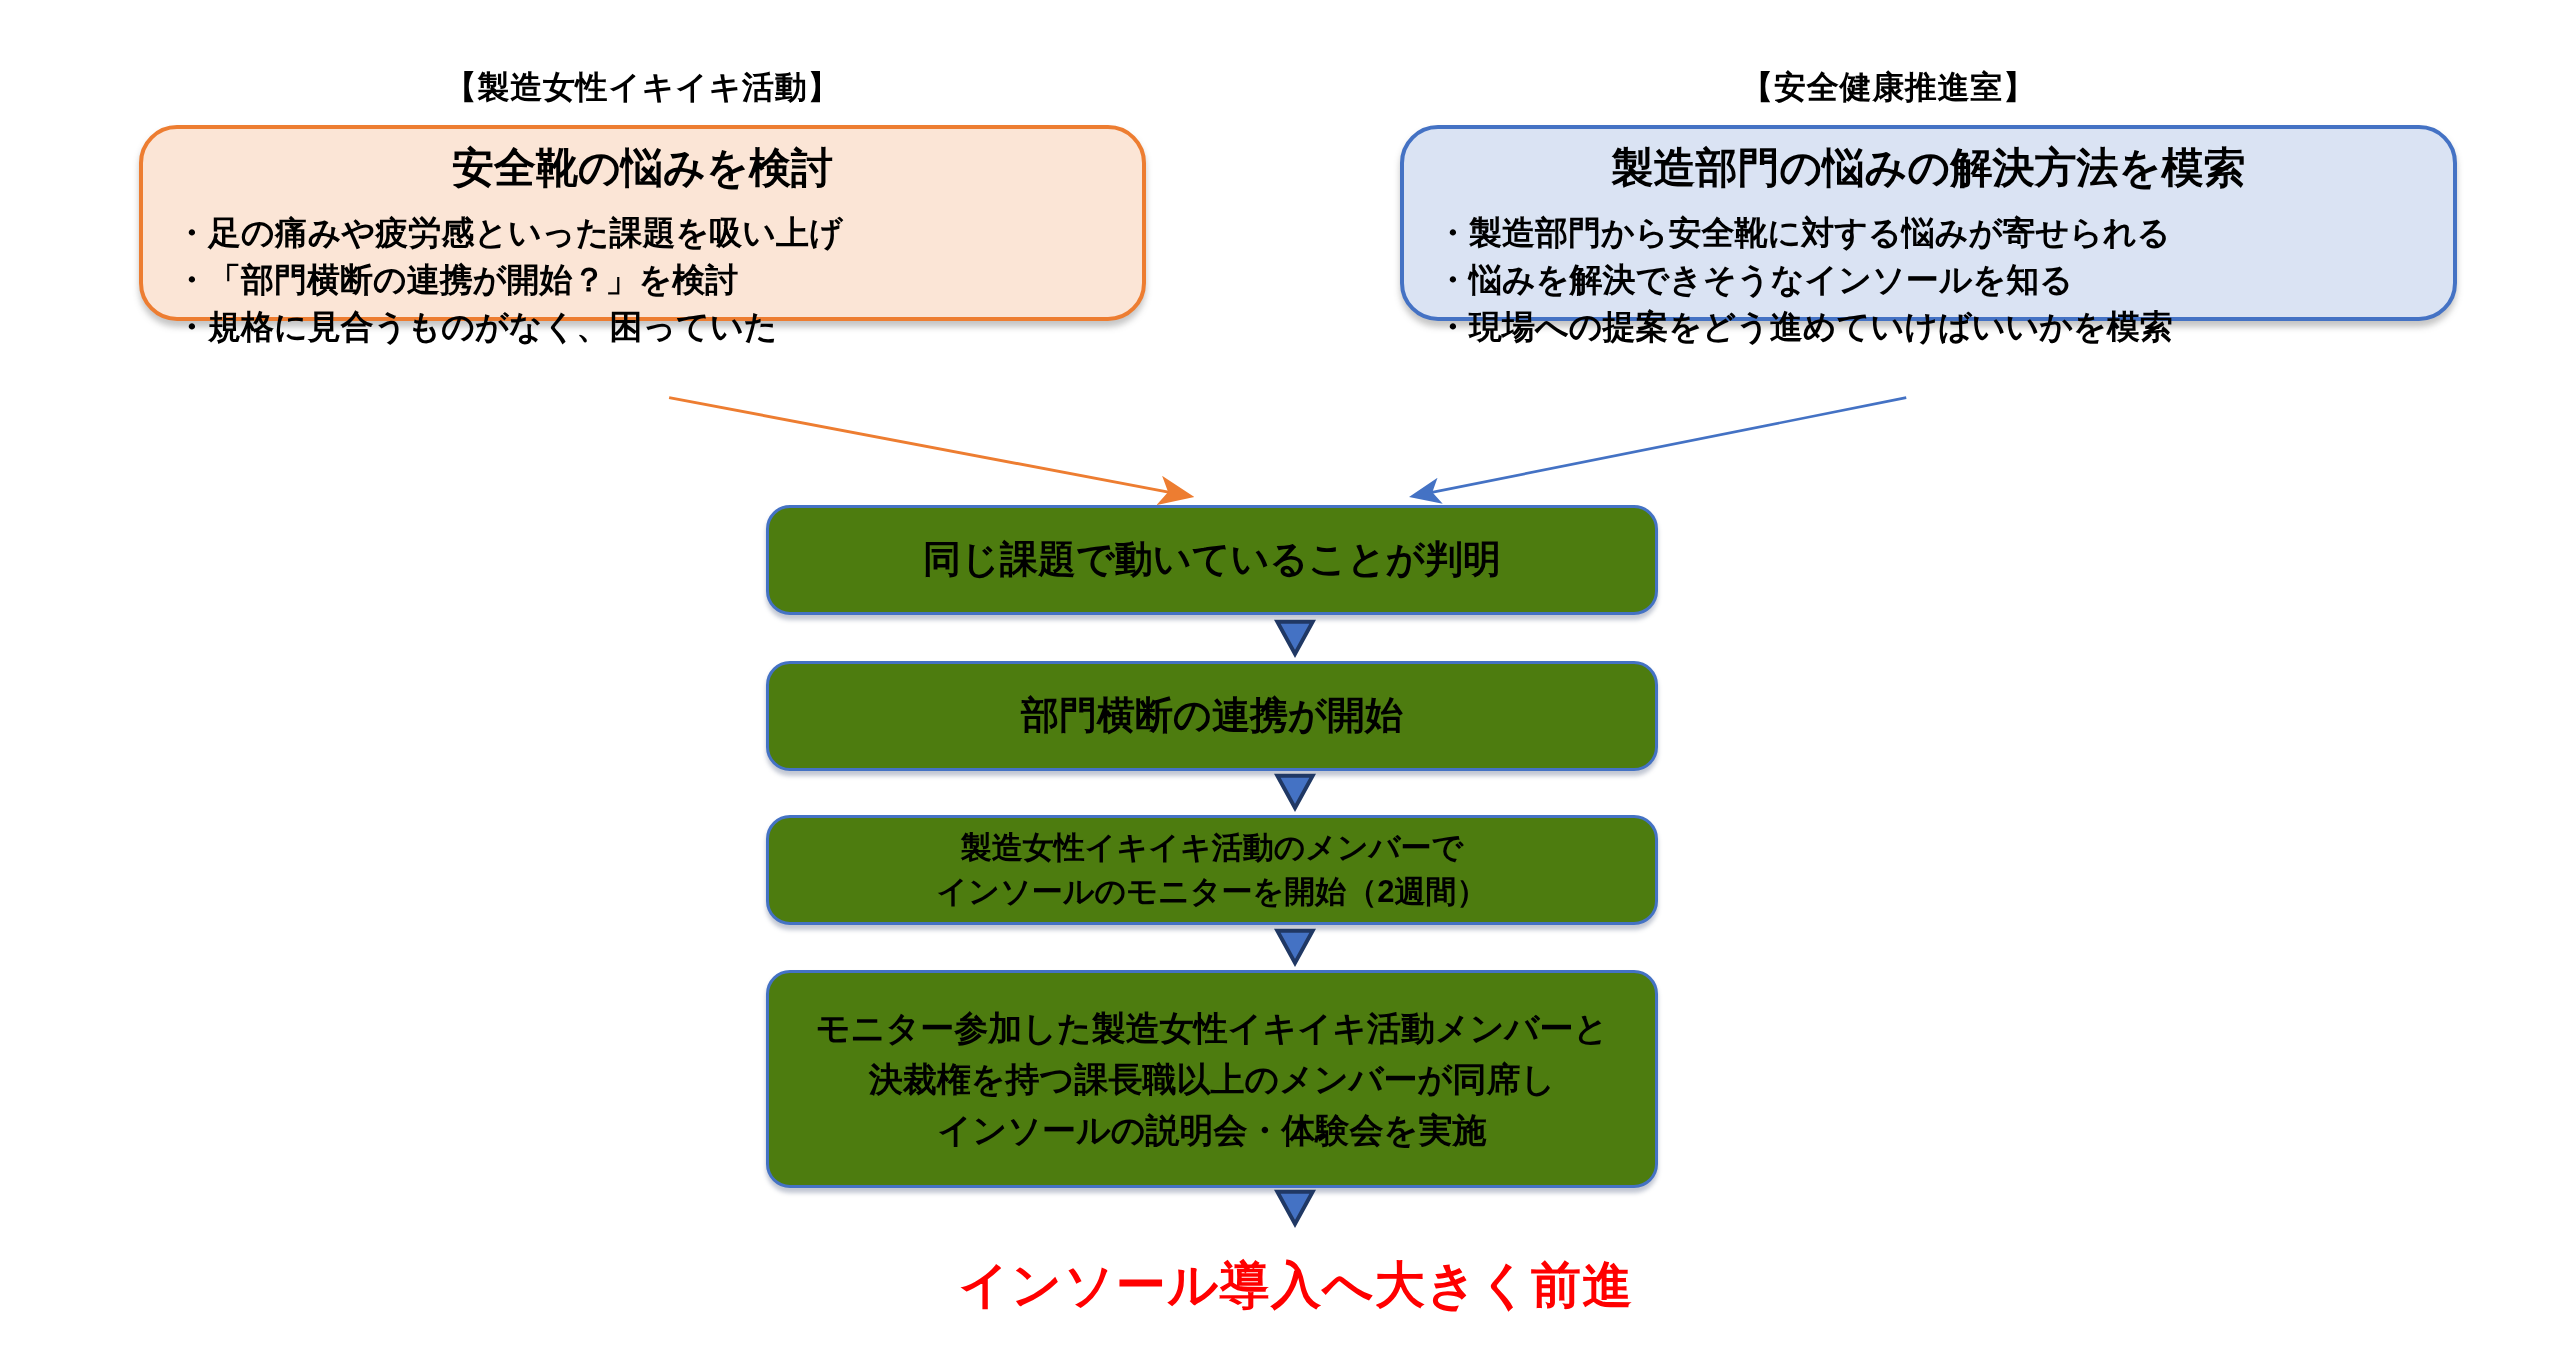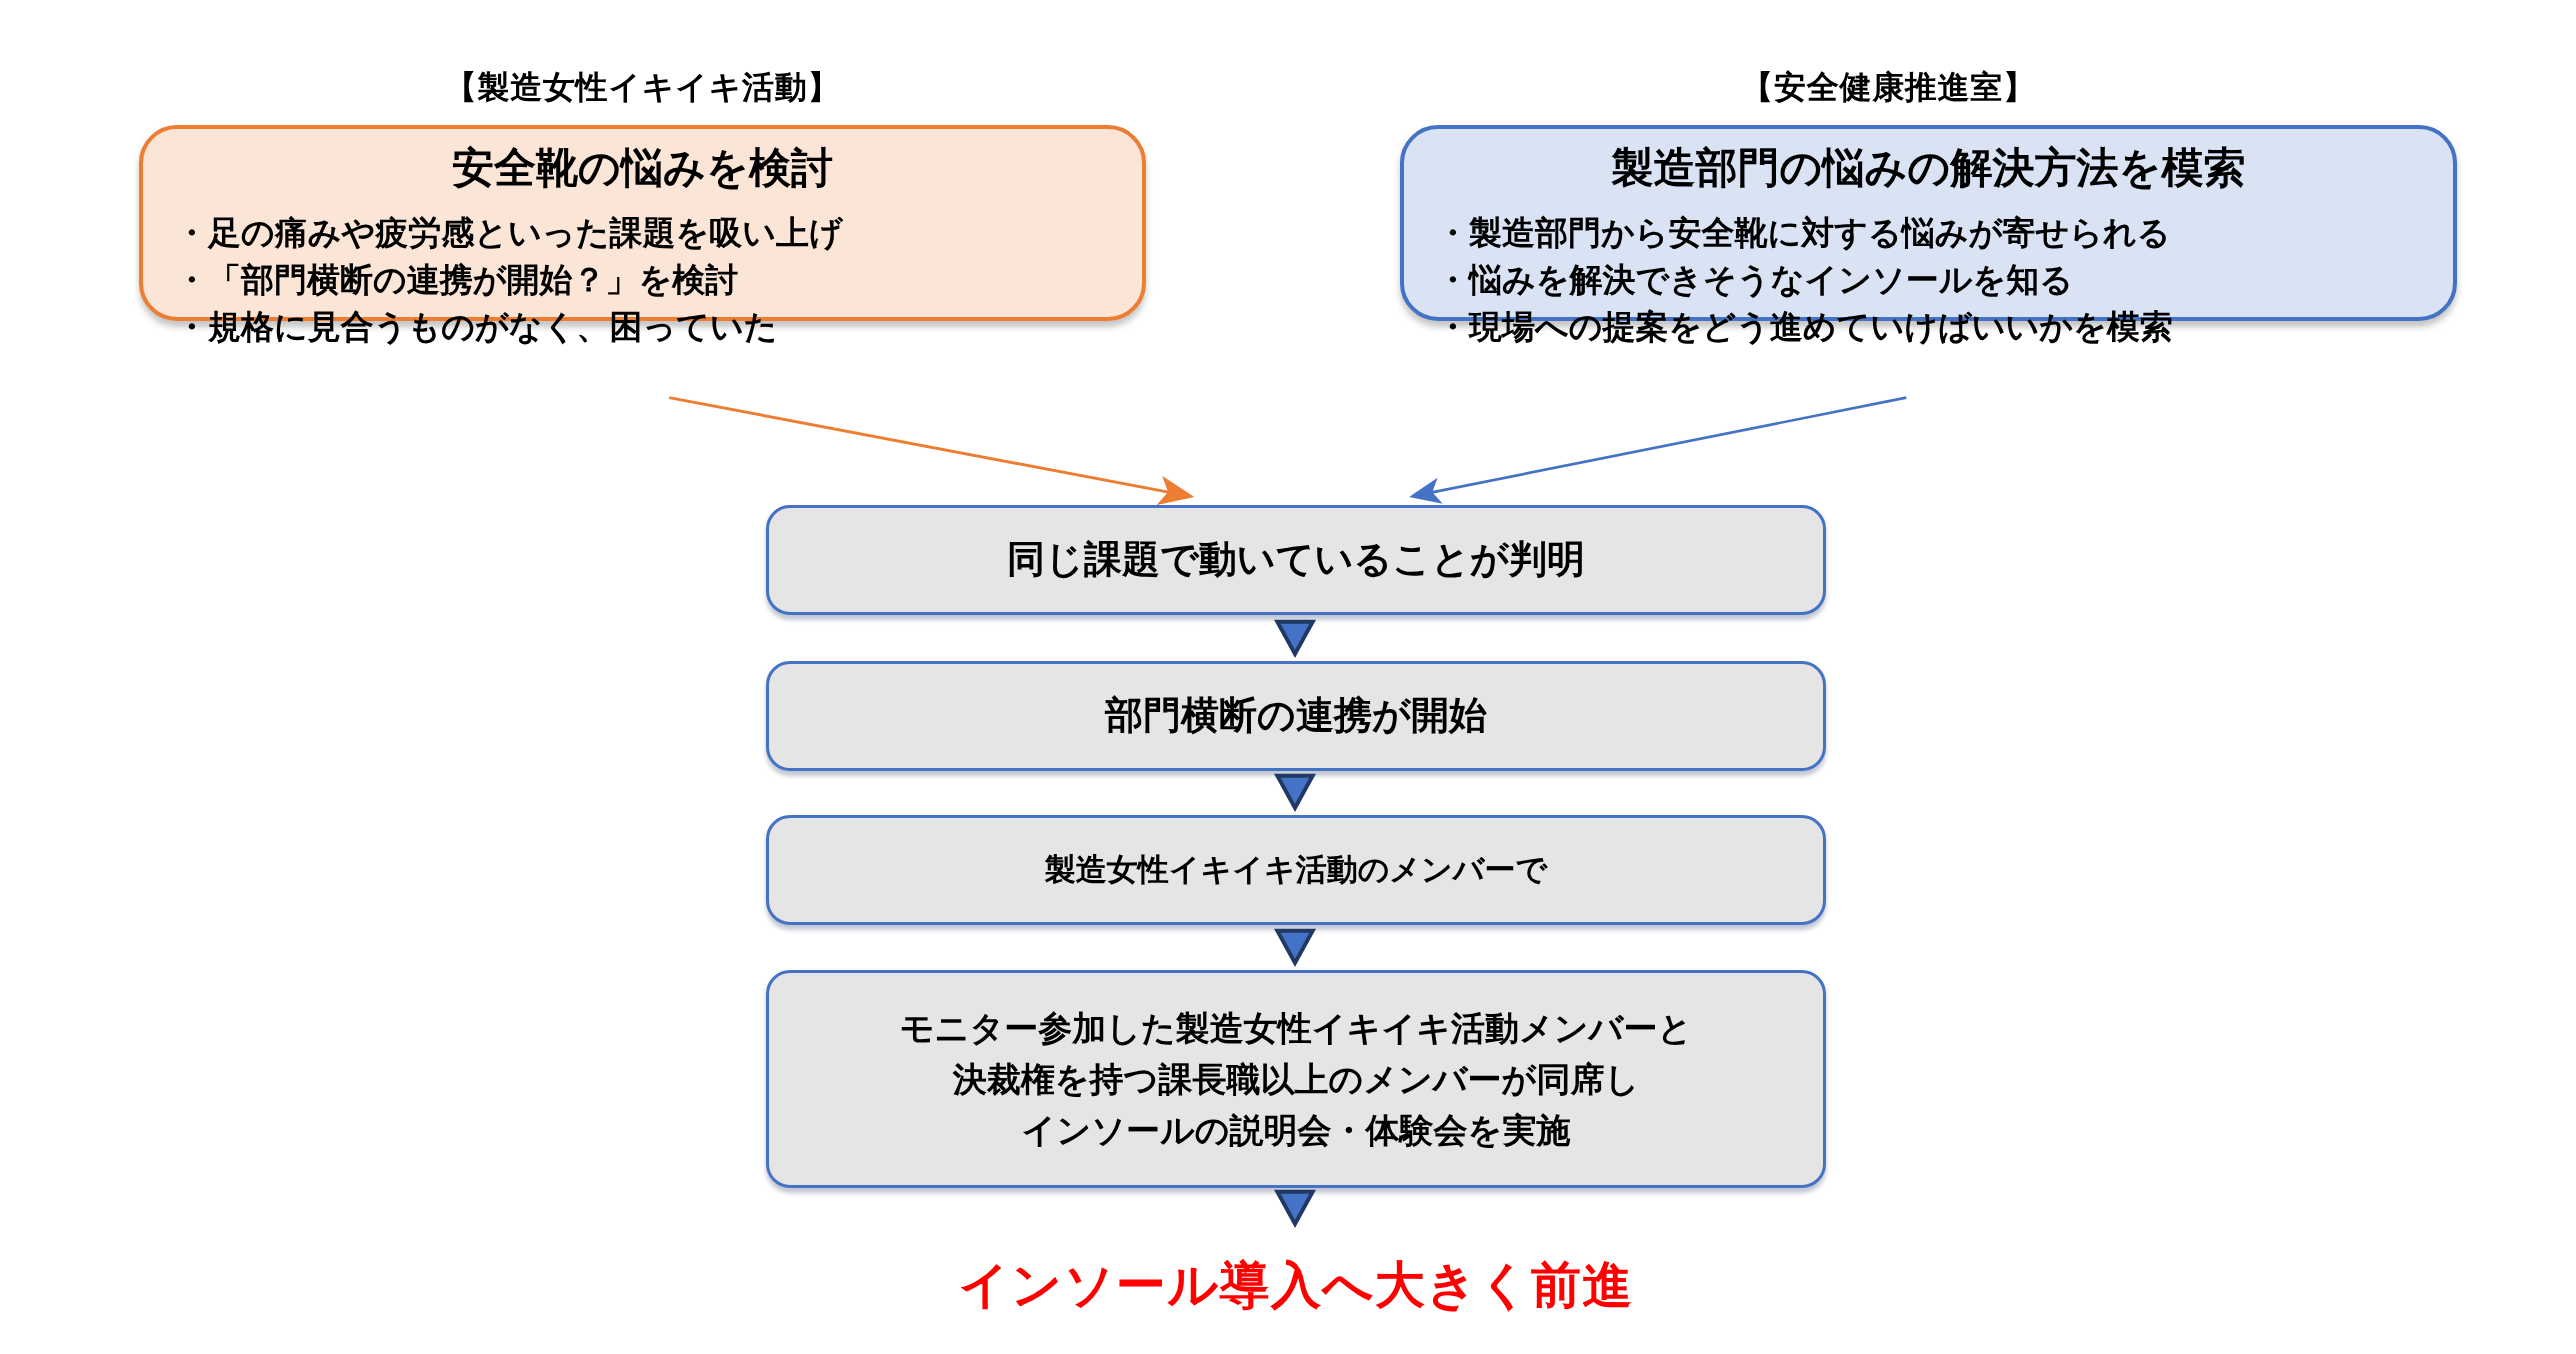--- a/index.html
+++ b/index.html
@@ -63,23 +63,23 @@
     font-size: 33px;
     font-weight: 700;
     color: #000000;
     line-height: 1.42;
   }
   .bullet-line { white-space: nowrap; }
 
   .flow-box {
     position: absolute;
     left: 766px;
-    width: 1060px;
+    width: 892px;
     box-sizing: border-box;
-    background: #e5e5e5;
+    background: #4d7c0f;
     border: 3.3px solid #4472C4;
     border-radius: 24px;
     box-shadow: 0 4.6px 4.6px rgba(80, 95, 130, 0.35);
     display: flex;
     flex-direction: column;
     align-items: center;
     justify-content: center;
     text-align: center;
     font-weight: 700;
     color: #000000;
@@ -174,20 +174,21 @@
   <div class="flow-box fs-xl" id="step-2">
     <span class="line">部門横断の連携が開始</span>
   </div>
 
   <svg class="down-arrow" id="arrow-2" viewBox="0 0 64 62">
     <polygon points="5,7 59,7 32,56" fill="#4472C4" stroke="#203864" stroke-width="6" stroke-linejoin="miter"></polygon>
   </svg>
 
   <div class="flow-box fs-md" id="step-3">
     <span class="line">製造女性イキイキ活動のメンバーで</span>
+    <span class="line">インソールのモニターを開始（2週間）</span>
   </div>
 
   <svg class="down-arrow" id="arrow-3" viewBox="0 0 64 62">
     <polygon points="5,7 59,7 32,56" fill="#4472C4" stroke="#203864" stroke-width="6" stroke-linejoin="miter"></polygon>
   </svg>
 
   <div class="flow-box fs-lg" id="step-4">
     <span class="line">モニター参加した製造女性イキイキ活動メンバーと</span>
     <span class="line">決裁権を持つ課長職以上のメンバーが同席し</span>
     <span class="line">インソールの説明会・体験会を実施</span>

